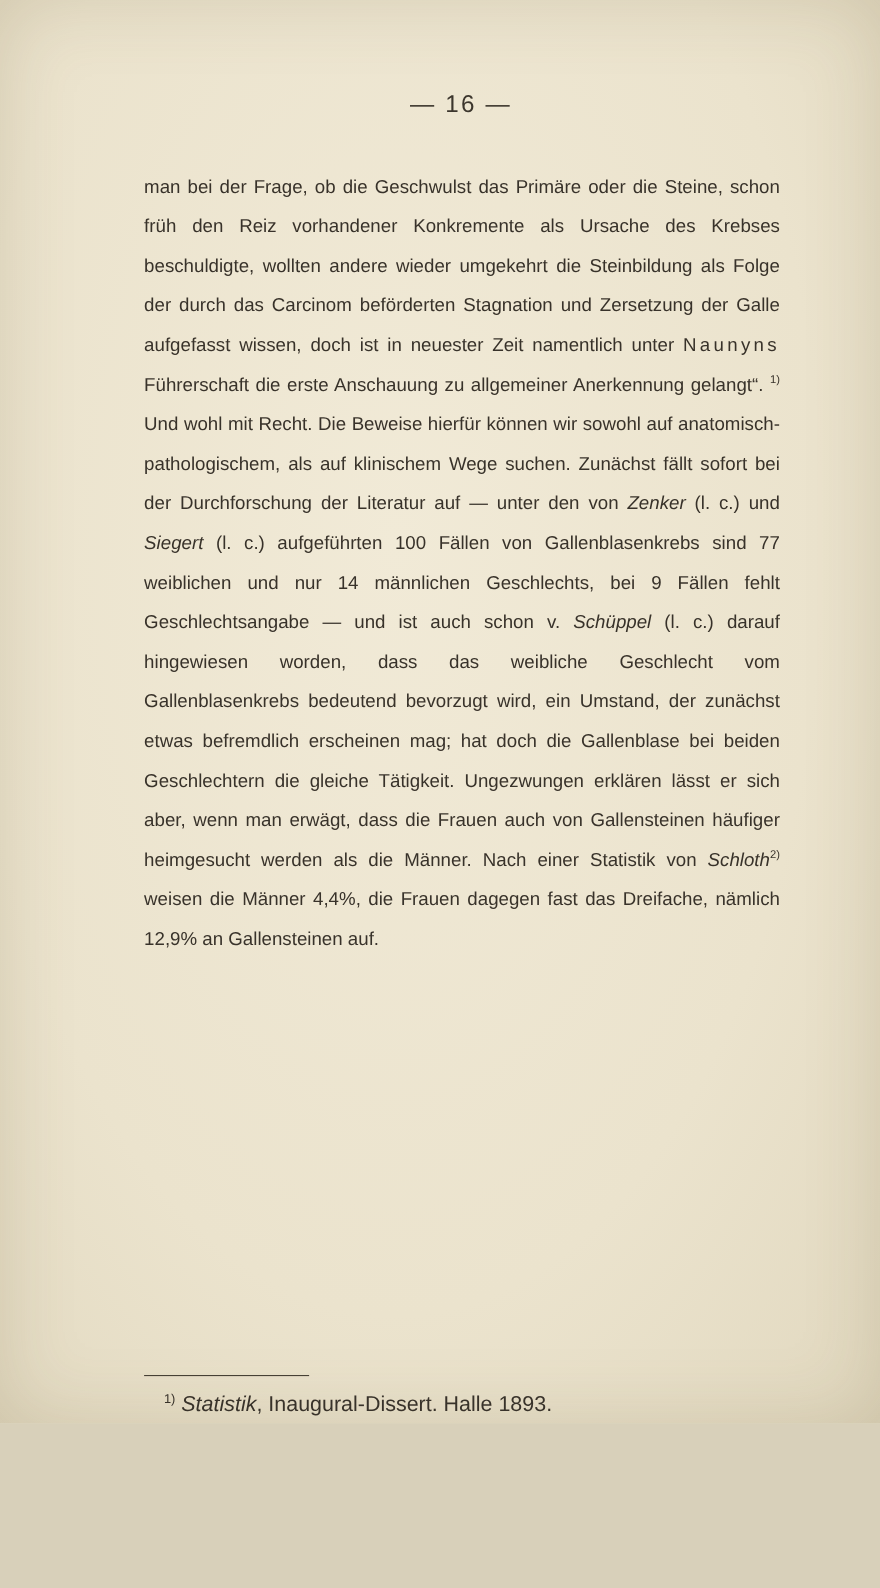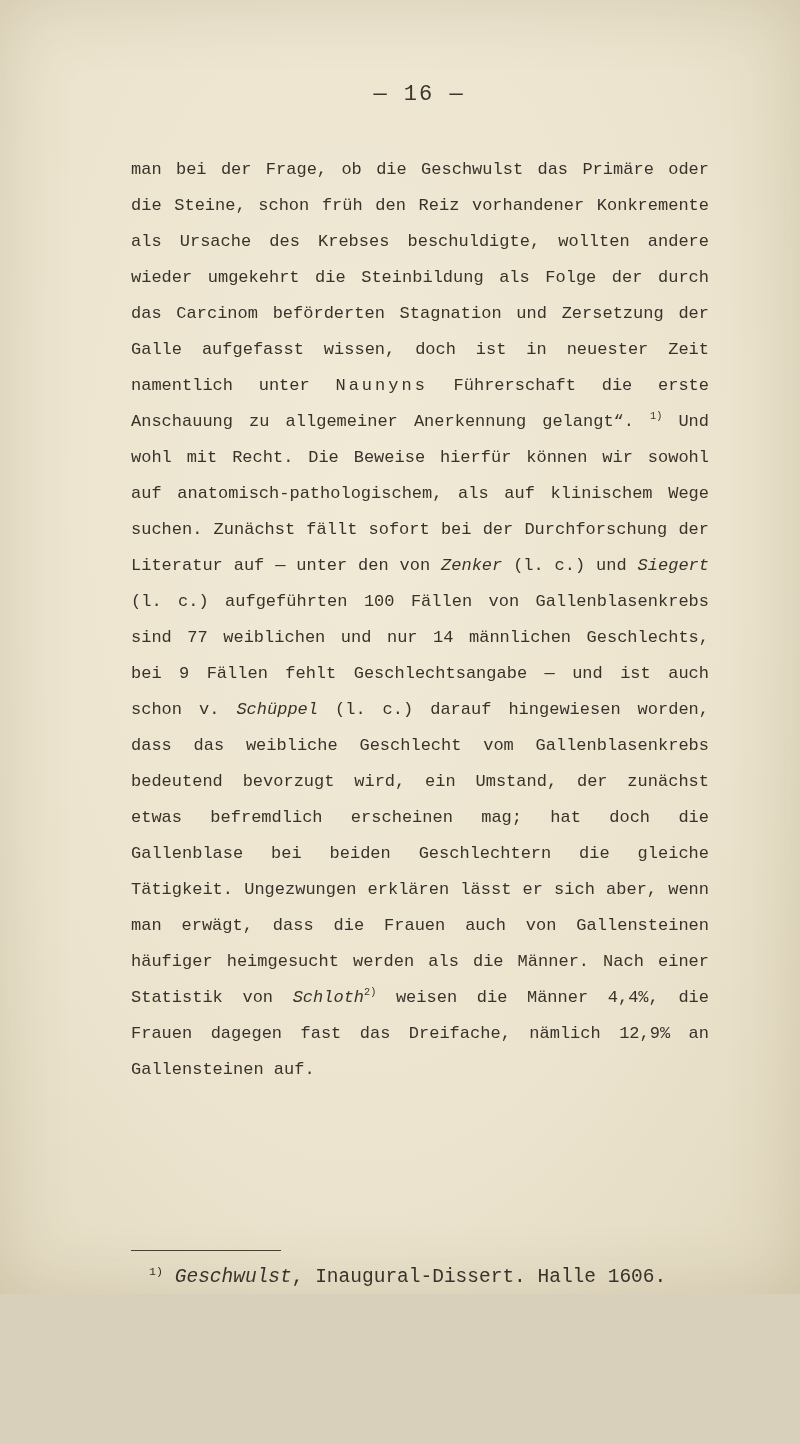--- a/index.html
+++ b/index.html
@@ -7,21 +7,21 @@
     padding: 0;
     background: #d8d0ba;
   }
   .page {
     position: relative;
     width: 800px;
     height: 1294px;
     margin: 0 auto;
     background: radial-gradient(ellipse at 45% 38%, #f1ead7 0%, #ebe3cd 62%, #e1d8bf 100%);
     box-shadow: inset 0 0 70px rgba(110, 92, 55, 0.18);
-    font-family: Liberation Mono, monospace;
+    font-family: Liberation Sans, sans-serif;
     color: #38322a;
     overflow: hidden;
   }
   .page-number {
     position: absolute;
     top: 82px;
     left: 130px;
     width: 578px;
     text-align: center;
     font-size: 22px;
@@ -81,17 +81,17 @@
 <div class="page">
   <div class="page-number">— 16 —</div>
 
   <div class="text-block">
       <p><span>man bei der Frage, ob die Geschwulst das Primäre oder die Steine, schon früh den Reiz vorhandener Konkremente als Ursache des Krebses beschuldigte, wollten andere wieder umgekehrt die Steinbildung als Folge der durch das Carcinom beförderten Stagnation und Zersetzung der Galle aufgefasst wissen, doch ist in neuester Zeit namentlich unter </span><span class="spaced">Naunyns</span><span> Führerschaft die erste Anschauung zu allgemeiner Anerkennung gelangt“. </span><sup class="fn">1)</sup><span> Und wohl mit Recht. Die Beweise hierfür können wir sowohl auf anatomisch-pathologischem, als auf klinischem Wege suchen. Zunächst fällt sofort bei der Durchforschung der Literatur auf — unter den von </span><span class="italic">Zenker</span><span> (l. c.) und </span><span class="italic">Siegert</span><span> (l. c.) aufgeführten 100 Fällen von Gallenblasenkrebs sind 77 weiblichen und nur 14 männlichen Geschlechts, bei 9 Fällen fehlt Geschlechtsangabe — und ist auch schon v. </span><span class="italic">Schüppel</span><span> (l. c.) darauf hingewiesen worden, dass das weibliche Geschlecht vom Gallenblasenkrebs bedeutend bevorzugt wird, ein Umstand, der zunächst etwas befremdlich erscheinen mag; hat doch die Gallenblase bei beiden Geschlechtern die gleiche Tätigkeit. Ungezwungen erklären lässt er sich aber, wenn man erwägt, dass die Frauen auch von Gallensteinen häufiger heimgesucht werden als die Männer. Nach einer Statistik von </span><span class="italic">Schloth</span><sup class="fn">2)</sup><span> weisen die Männer 4,4%, die Frauen dagegen fast das Dreifache, nämlich 12,9% an Gallensteinen auf.</span></p>
     </div>
 
   <div class="footnotes">
     <hr class="fn-rule">
     <div>
-        <div class="footnote"><sup class="fn">1)</sup><span> </span><span class="italic">Geschwulst</span><span>, Inaugural-Dissert. Halle 1606.</span></div>
+        <div class="footnote"><sup class="fn">1)</sup><span> </span><span class="italic">Statistik</span><span>, Inaugural-Dissert. Halle 1893.</span></div>
         <div class="footnote"><sup class="fn">2)</sup><span> </span><span class="italic">Schloth</span><span>, Inaugural-Dissert. Erlangen 1085.</span></div>
       </div>
   </div>
 </div>
 
 </body></html>

